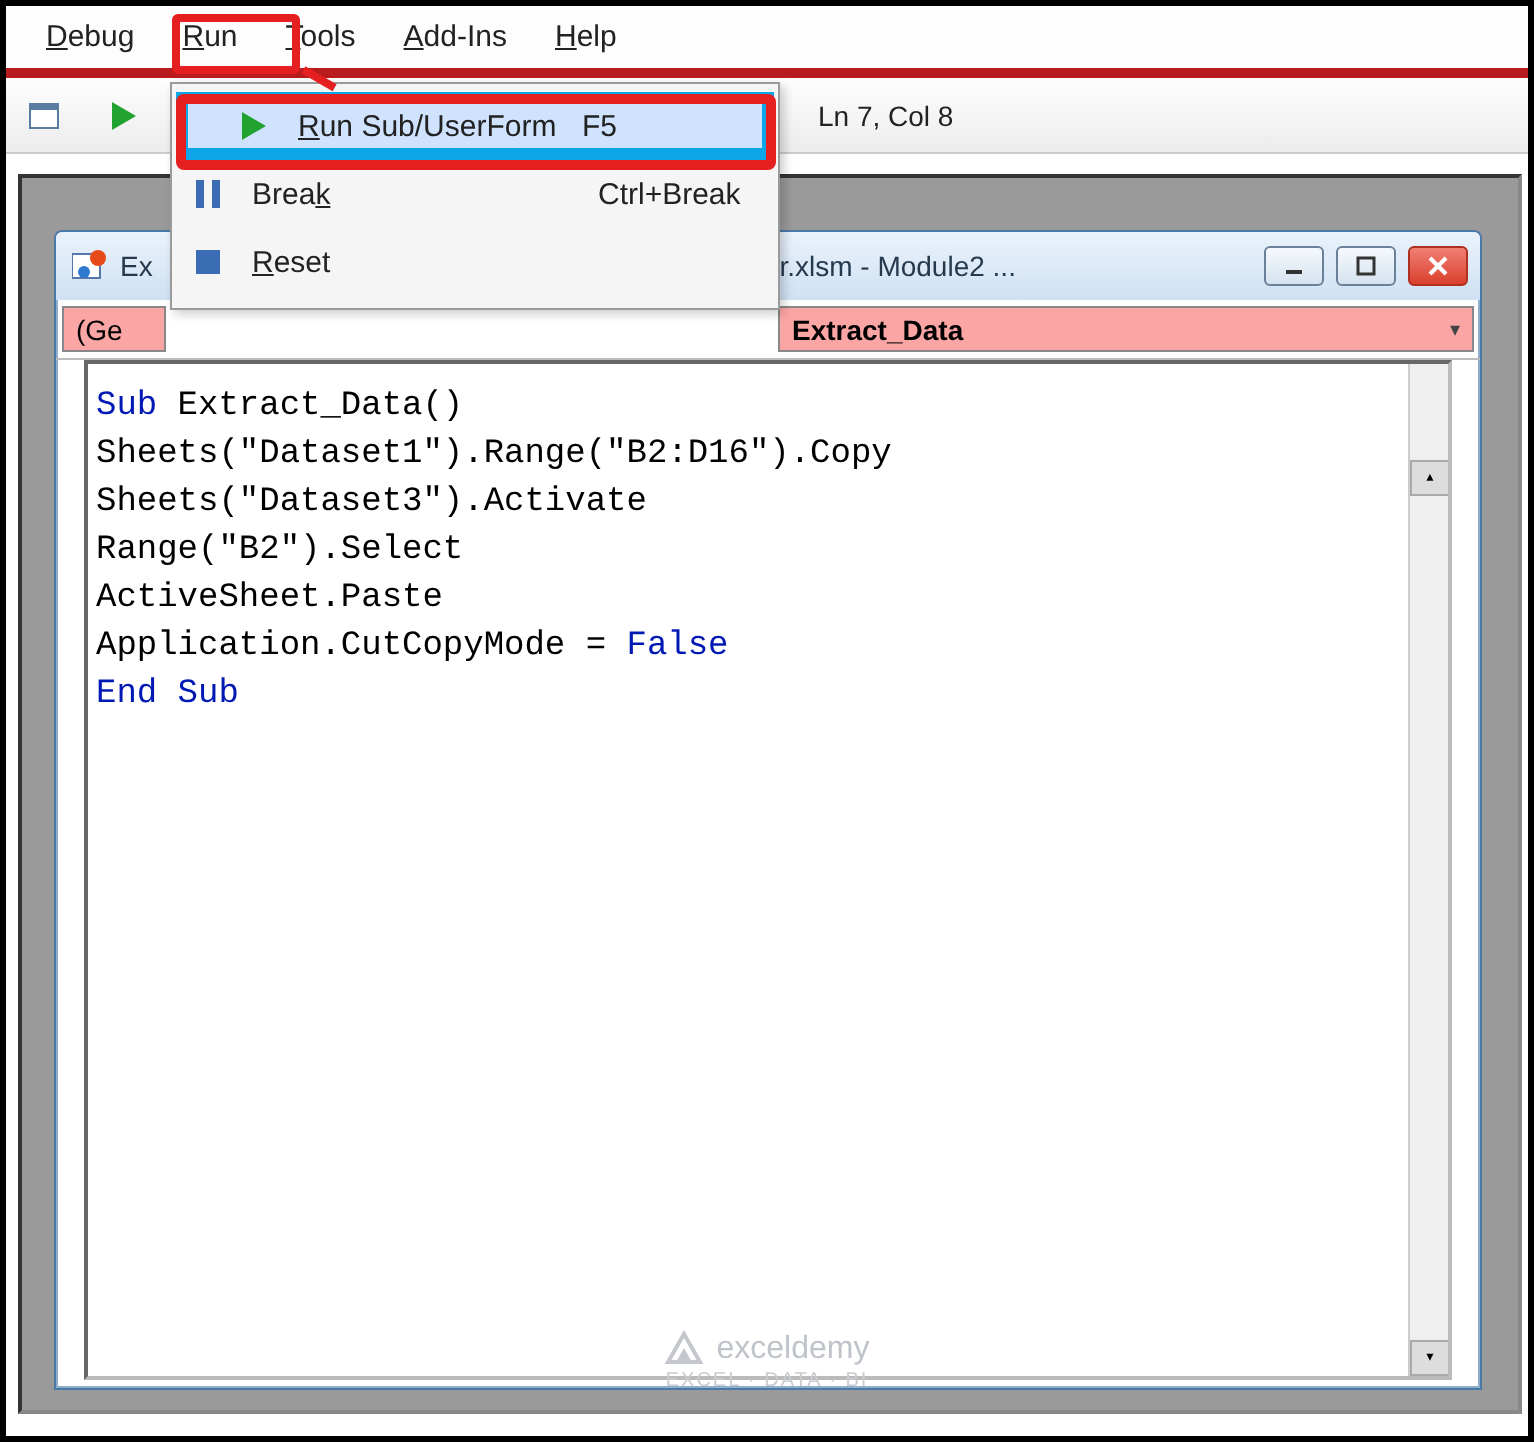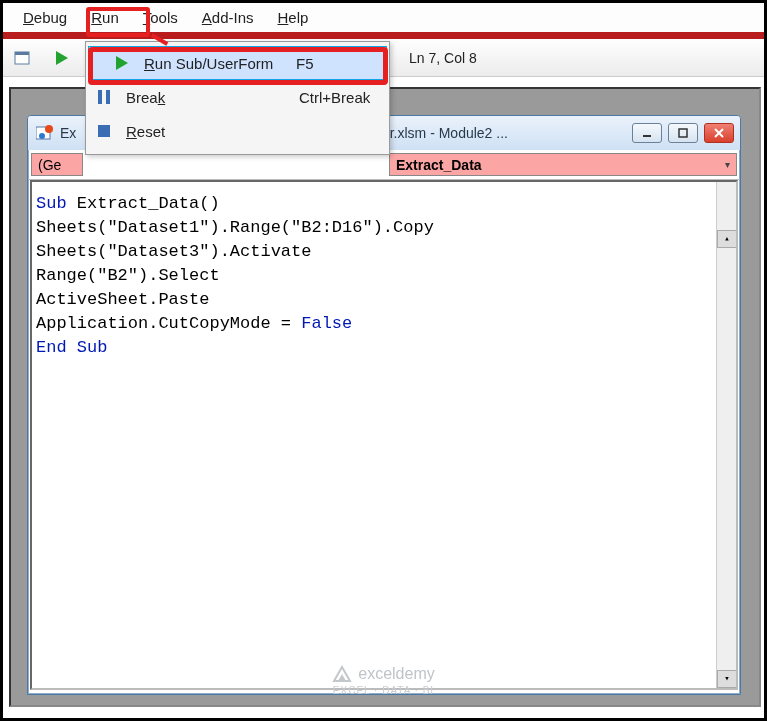--- a/index.html
+++ b/index.html
@@ -16,21 +16,21 @@
   .frame { border: 3px solid #000; width: 767px; height: 721px; position: relative; }
 
   
   .menubar {
     height: 36px;
     display: flex;
     align-items: center;
     padding-left: 8px;
     gap: 0;
     background: #fdfdfd;
-    border-bottom: 7px solid #b91c1c;
+    border-bottom: 5px solid #b91c1c;
   }
   .menuitem {
     padding: 6px 12px;
     font-size: 15px;
     color: #222;
     cursor: default;
     position: relative;
   }
   .mu { text-decoration: underline; }
 
@@ -88,21 +88,21 @@
     padding: 4px 0 6px 0;
   }
   .dd-row {
     display: flex;
     align-items: center;
     height: 34px;
     padding: 0 10px 0 6px;
     font-size: 15px;
     color: #222;
   }
-  .dd-row.highlight { background: #cfe3ff; border: 1px solid #0ea5e9; margin:0 2px;padding-left:21px; }
+  .dd-row.highlight { background: #cfe3ff; border: 6px solid #0ea5e9; margin:0 2px;padding-left:21px; }
   .dd-icon { width: 24px; display:flex;justify-content:center; }
   .dd-label { flex: 1; padding-left: 10px; }
   .dd-short { width: 80px; text-align: left; }
 
   
   .mdi {
     position: absolute;
     top: 112px; left: 24px;
     width: 714px; height: 580px;
     background: #fff;
@@ -149,21 +149,21 @@
   .combo .chev { font-size:10px;color:#444; }
 
   .code-area {
     position: relative;
     font-family: "Courier New", monospace;
     font-size: 17px;
     line-height: 24px;
     padding: 10px 0 2px 4px;
     height: 510px;
     border:2px inset #bbb;
-    margin: 0 2px;
+    margin: 0 14px;
     overflow: hidden;
     background:#fff;
     white-space: pre;
   }
   .code-area .kw { color: #0018b4; }
   .code-scroll {
     position:absolute; right:0; top:0; width:20px; height:100%;
     background:#efefef; border-left:1px solid #ccc;
   }
   .scroll-up,.scroll-dn{width:20px;height:18px;background:#ddd;border:1px solid #aaa;display:flex;align-items:center;justify-content:center;font-size:9px;}

